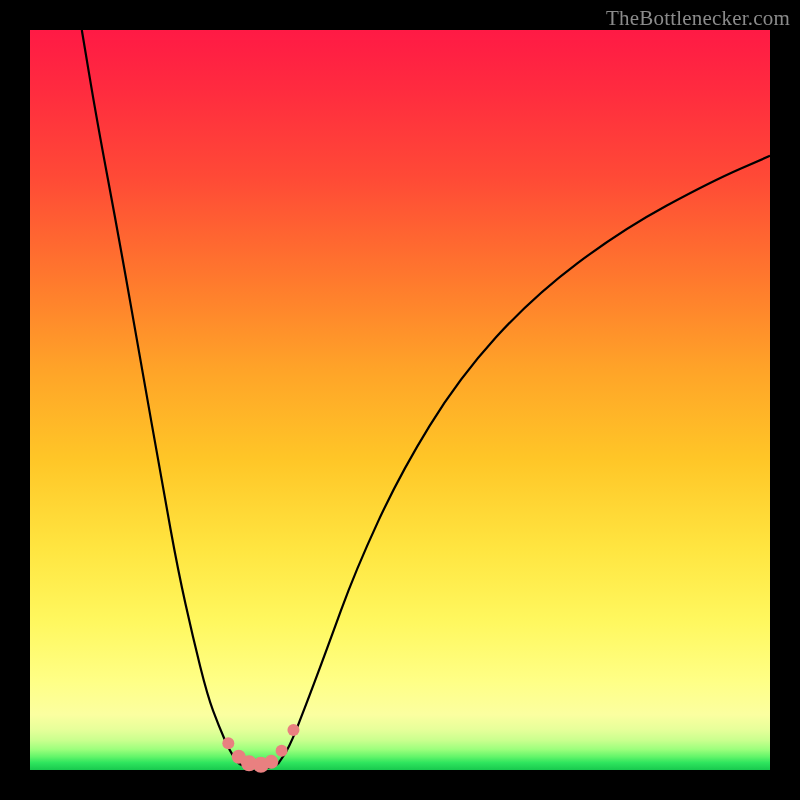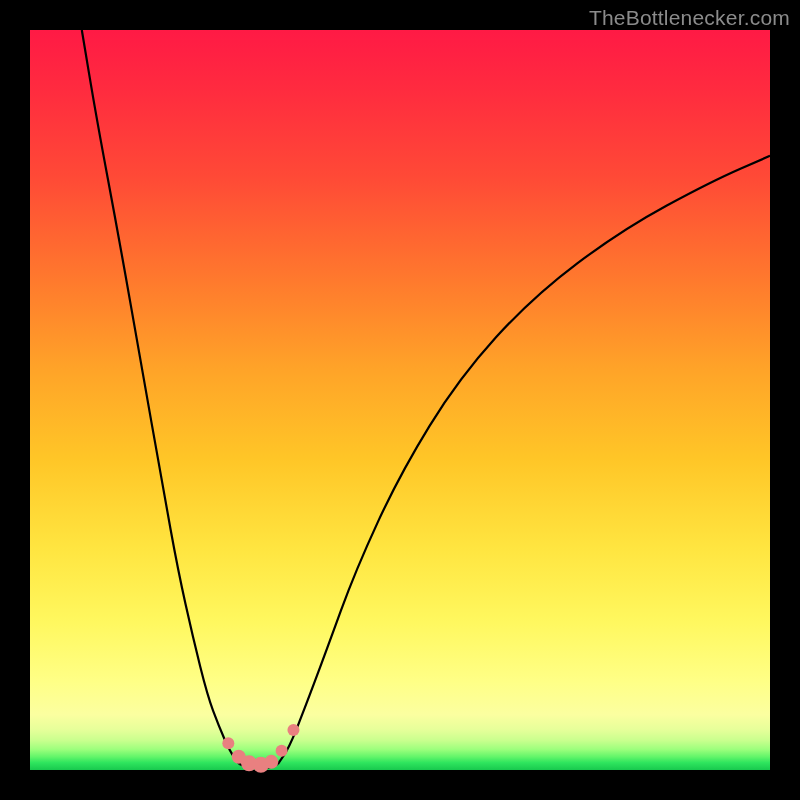--- a/index.html
+++ b/index.html
@@ -11,20 +11,21 @@
     overflow: hidden;
     font-family: Arial, Helvetica, sans-serif;
   }
   .frame {
     position: absolute;
     left: 0;
     top: 0;
     width: 800px;
     height: 800px;
     background: #000;
+    font-family: Liberation Serif, serif;
   }
   .plot-area {
     position: absolute;
     left: 30px;
     top: 30px;
     width: 740px;
     height: 740px;
     
     background: linear-gradient(to bottom,
       #ff1a45 0%,

